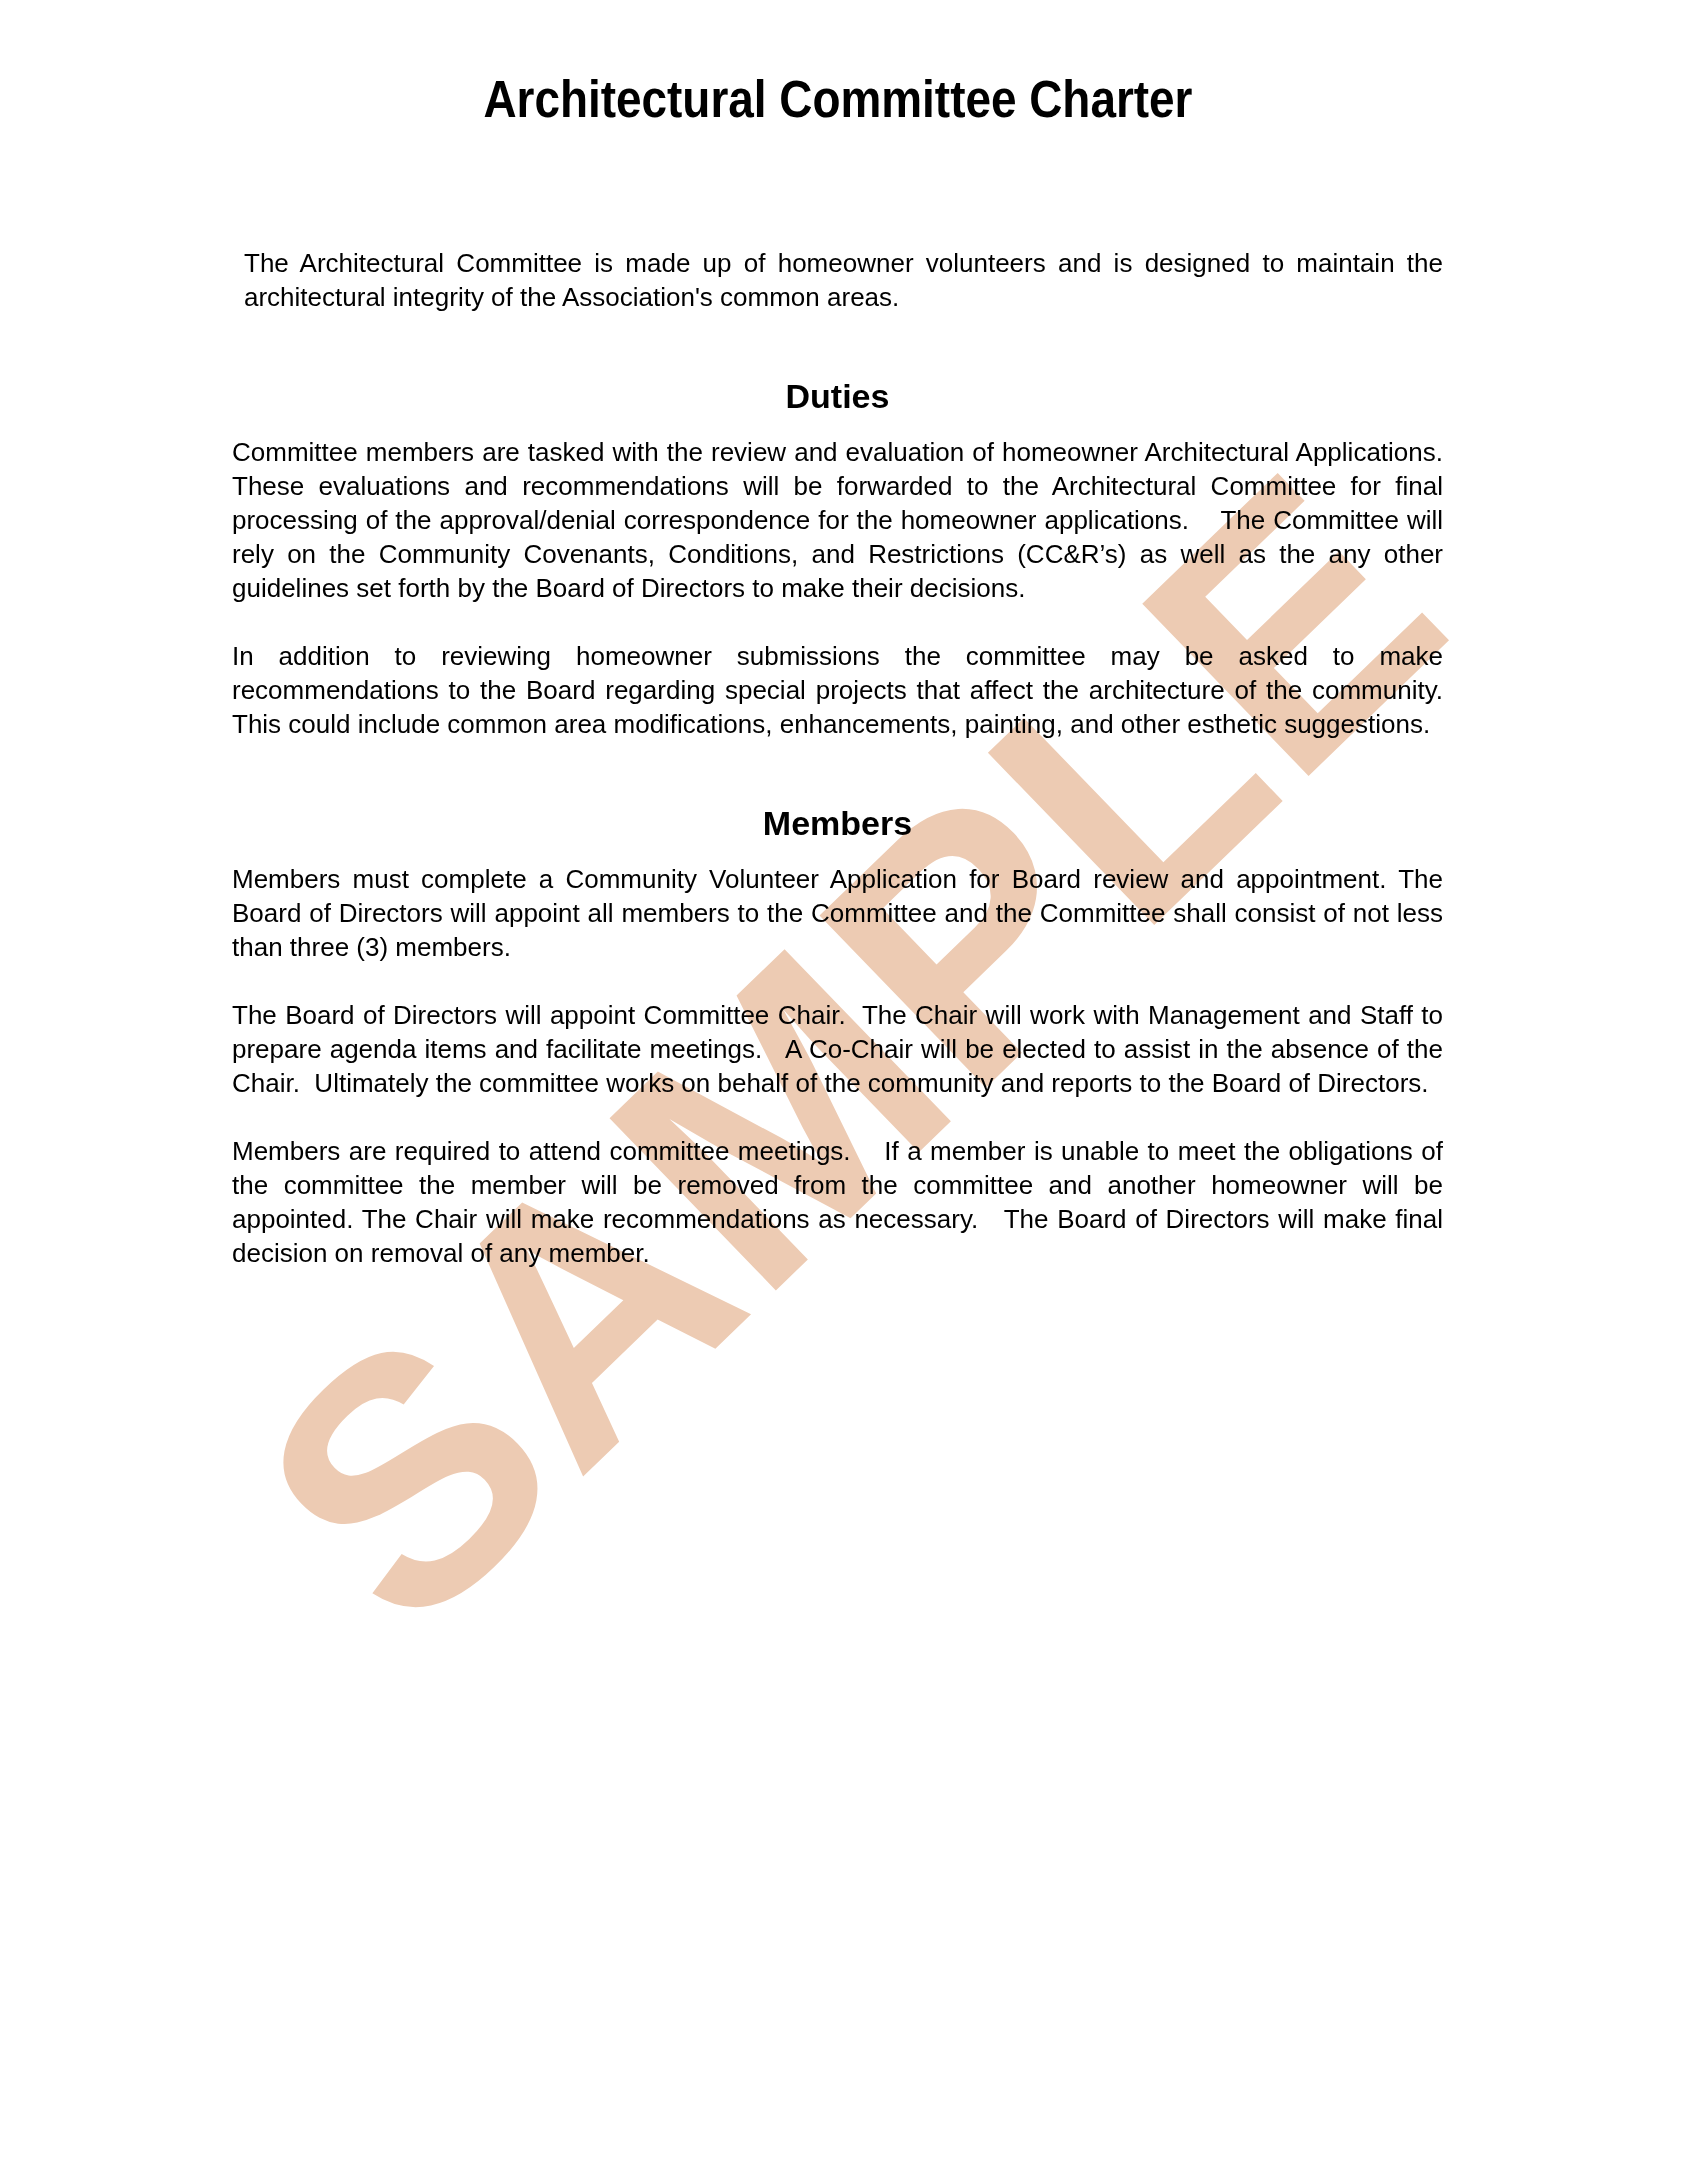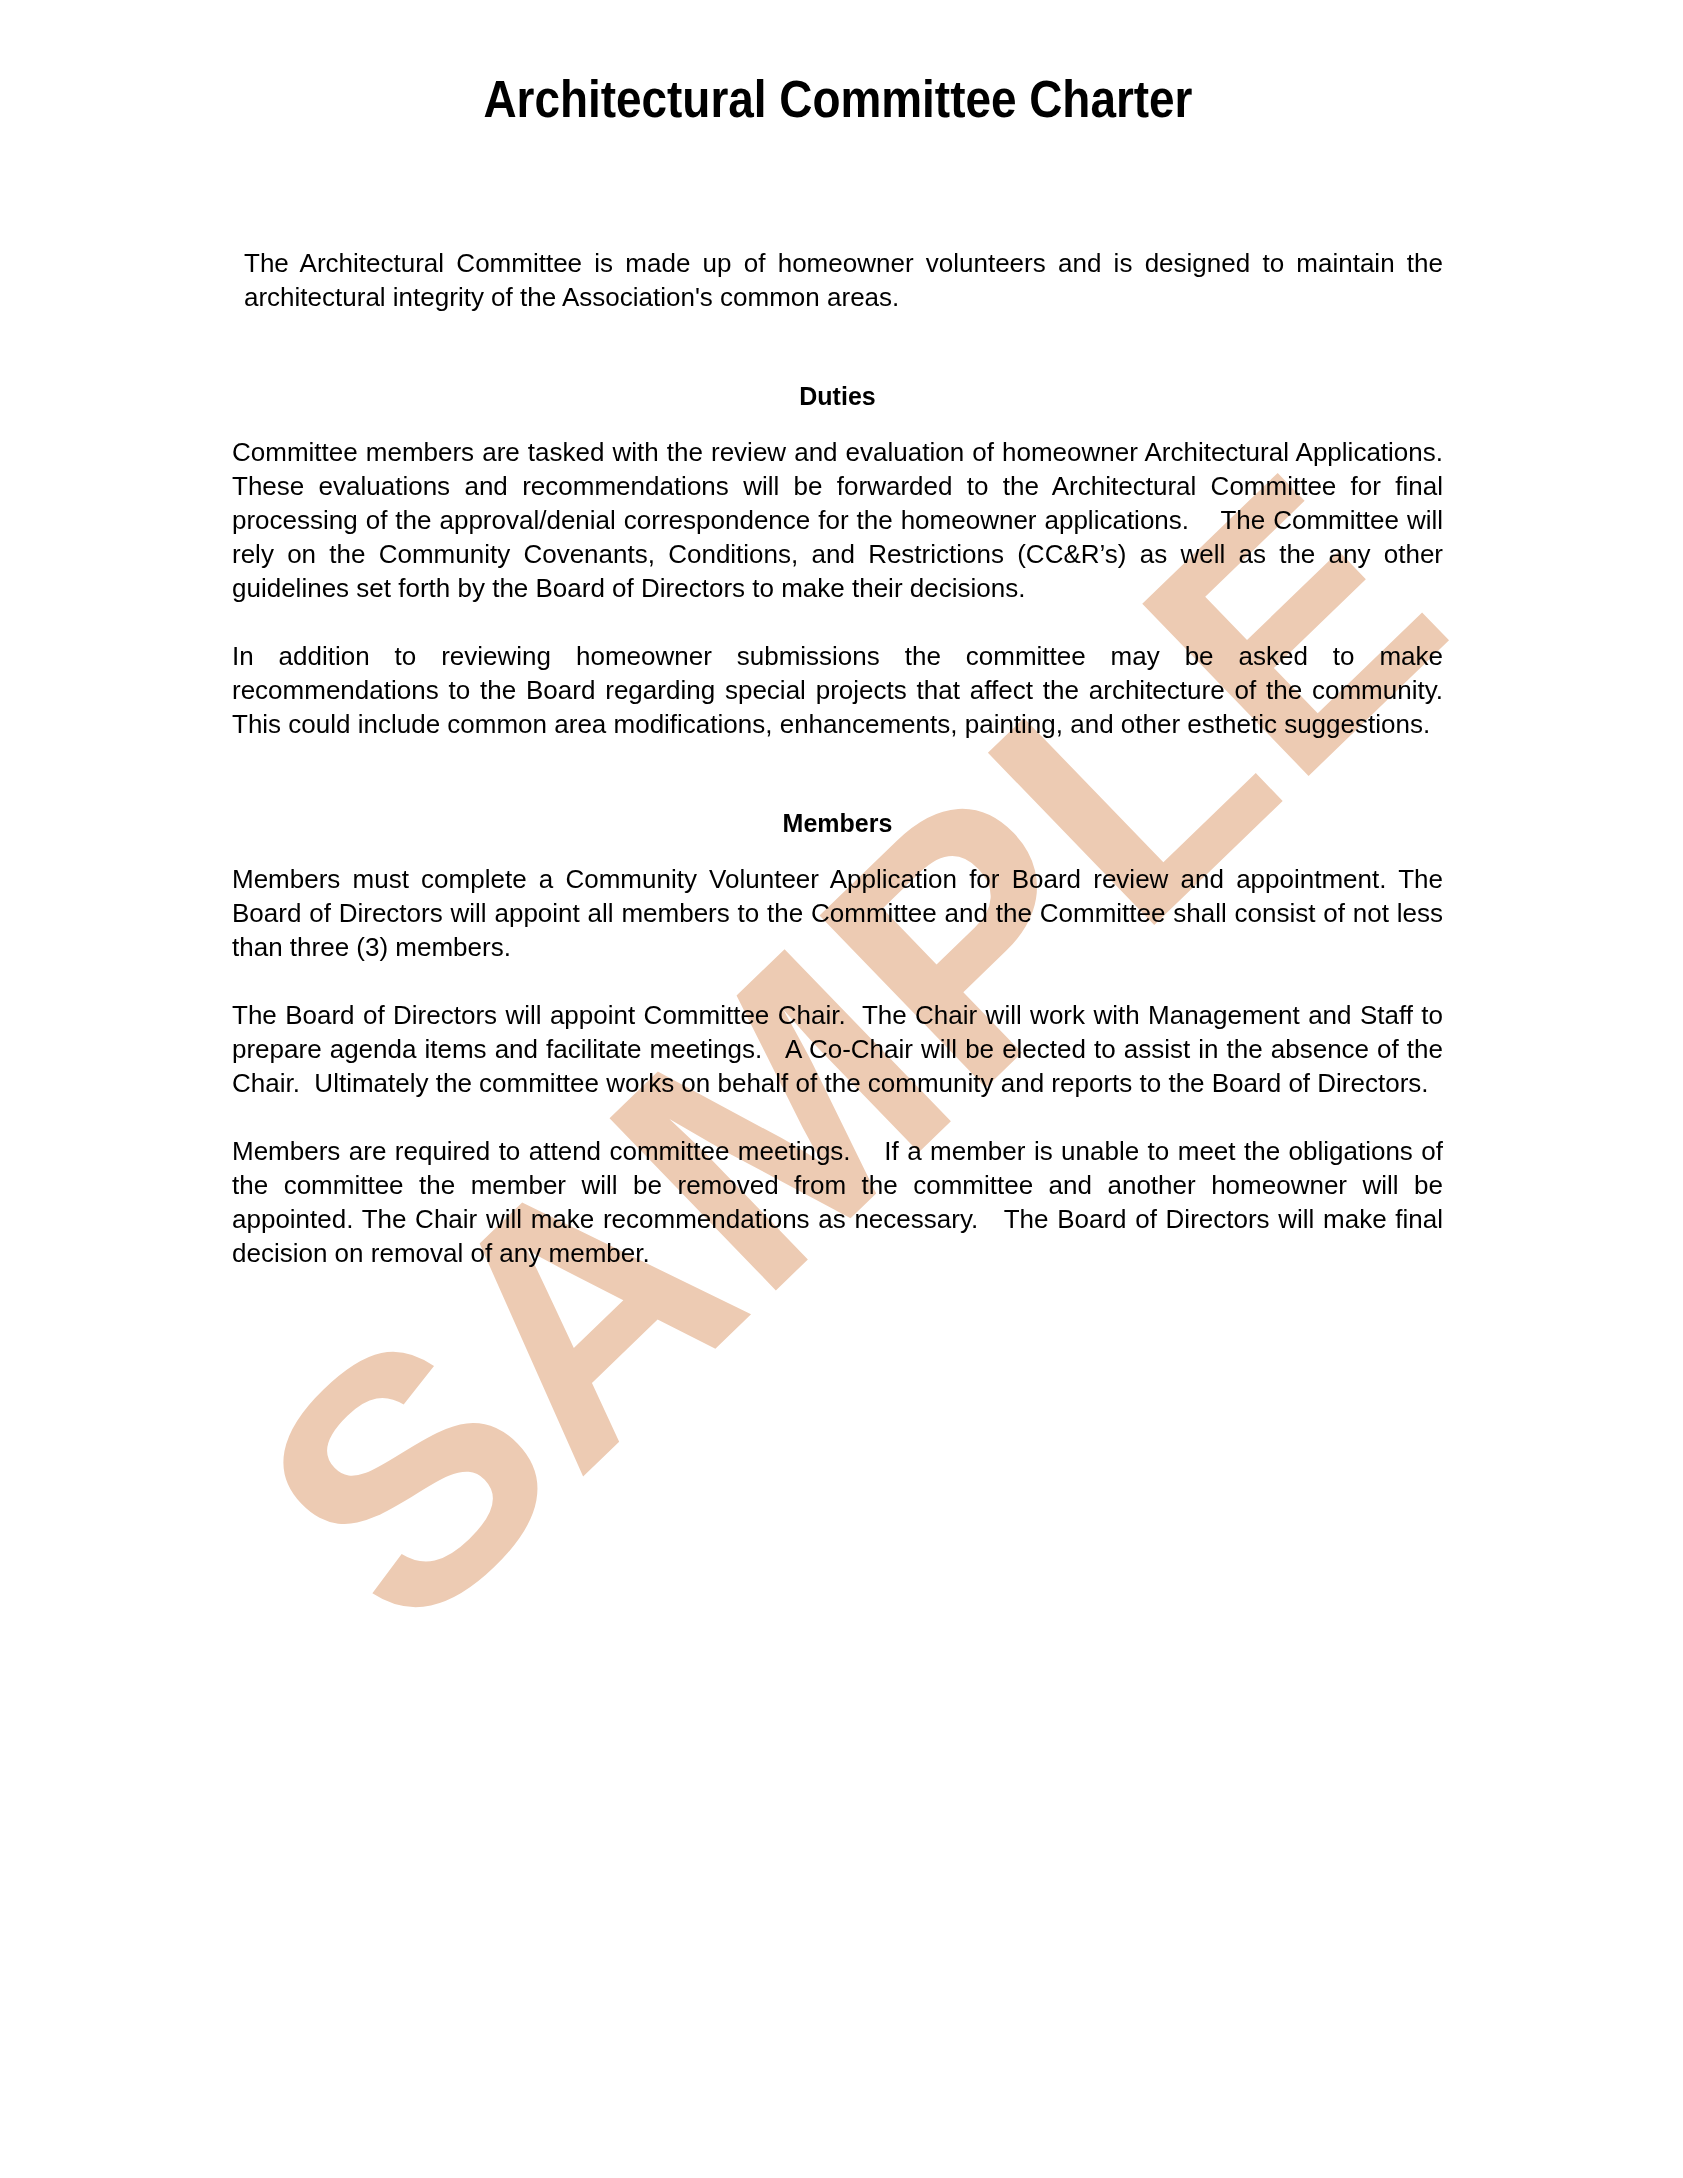--- a/index.html
+++ b/index.html
@@ -53,21 +53,21 @@
     text-align: justify;
     text-align-last: left;
     white-space: pre-wrap;
     margin: 0 0 34px 0;
   }
   p.intro-text {
     margin: 117px 0 0 12px;
   }
   h2.section-heading {
     text-align: center;
-    font-size: 25px;
+    font-size: 34px;
     line-height: 34px;
     font-weight: bold;
     margin: 65px 0 22px 0;
   }
 </style>
 </head>
 <body>
 
 <div class="page">
 

